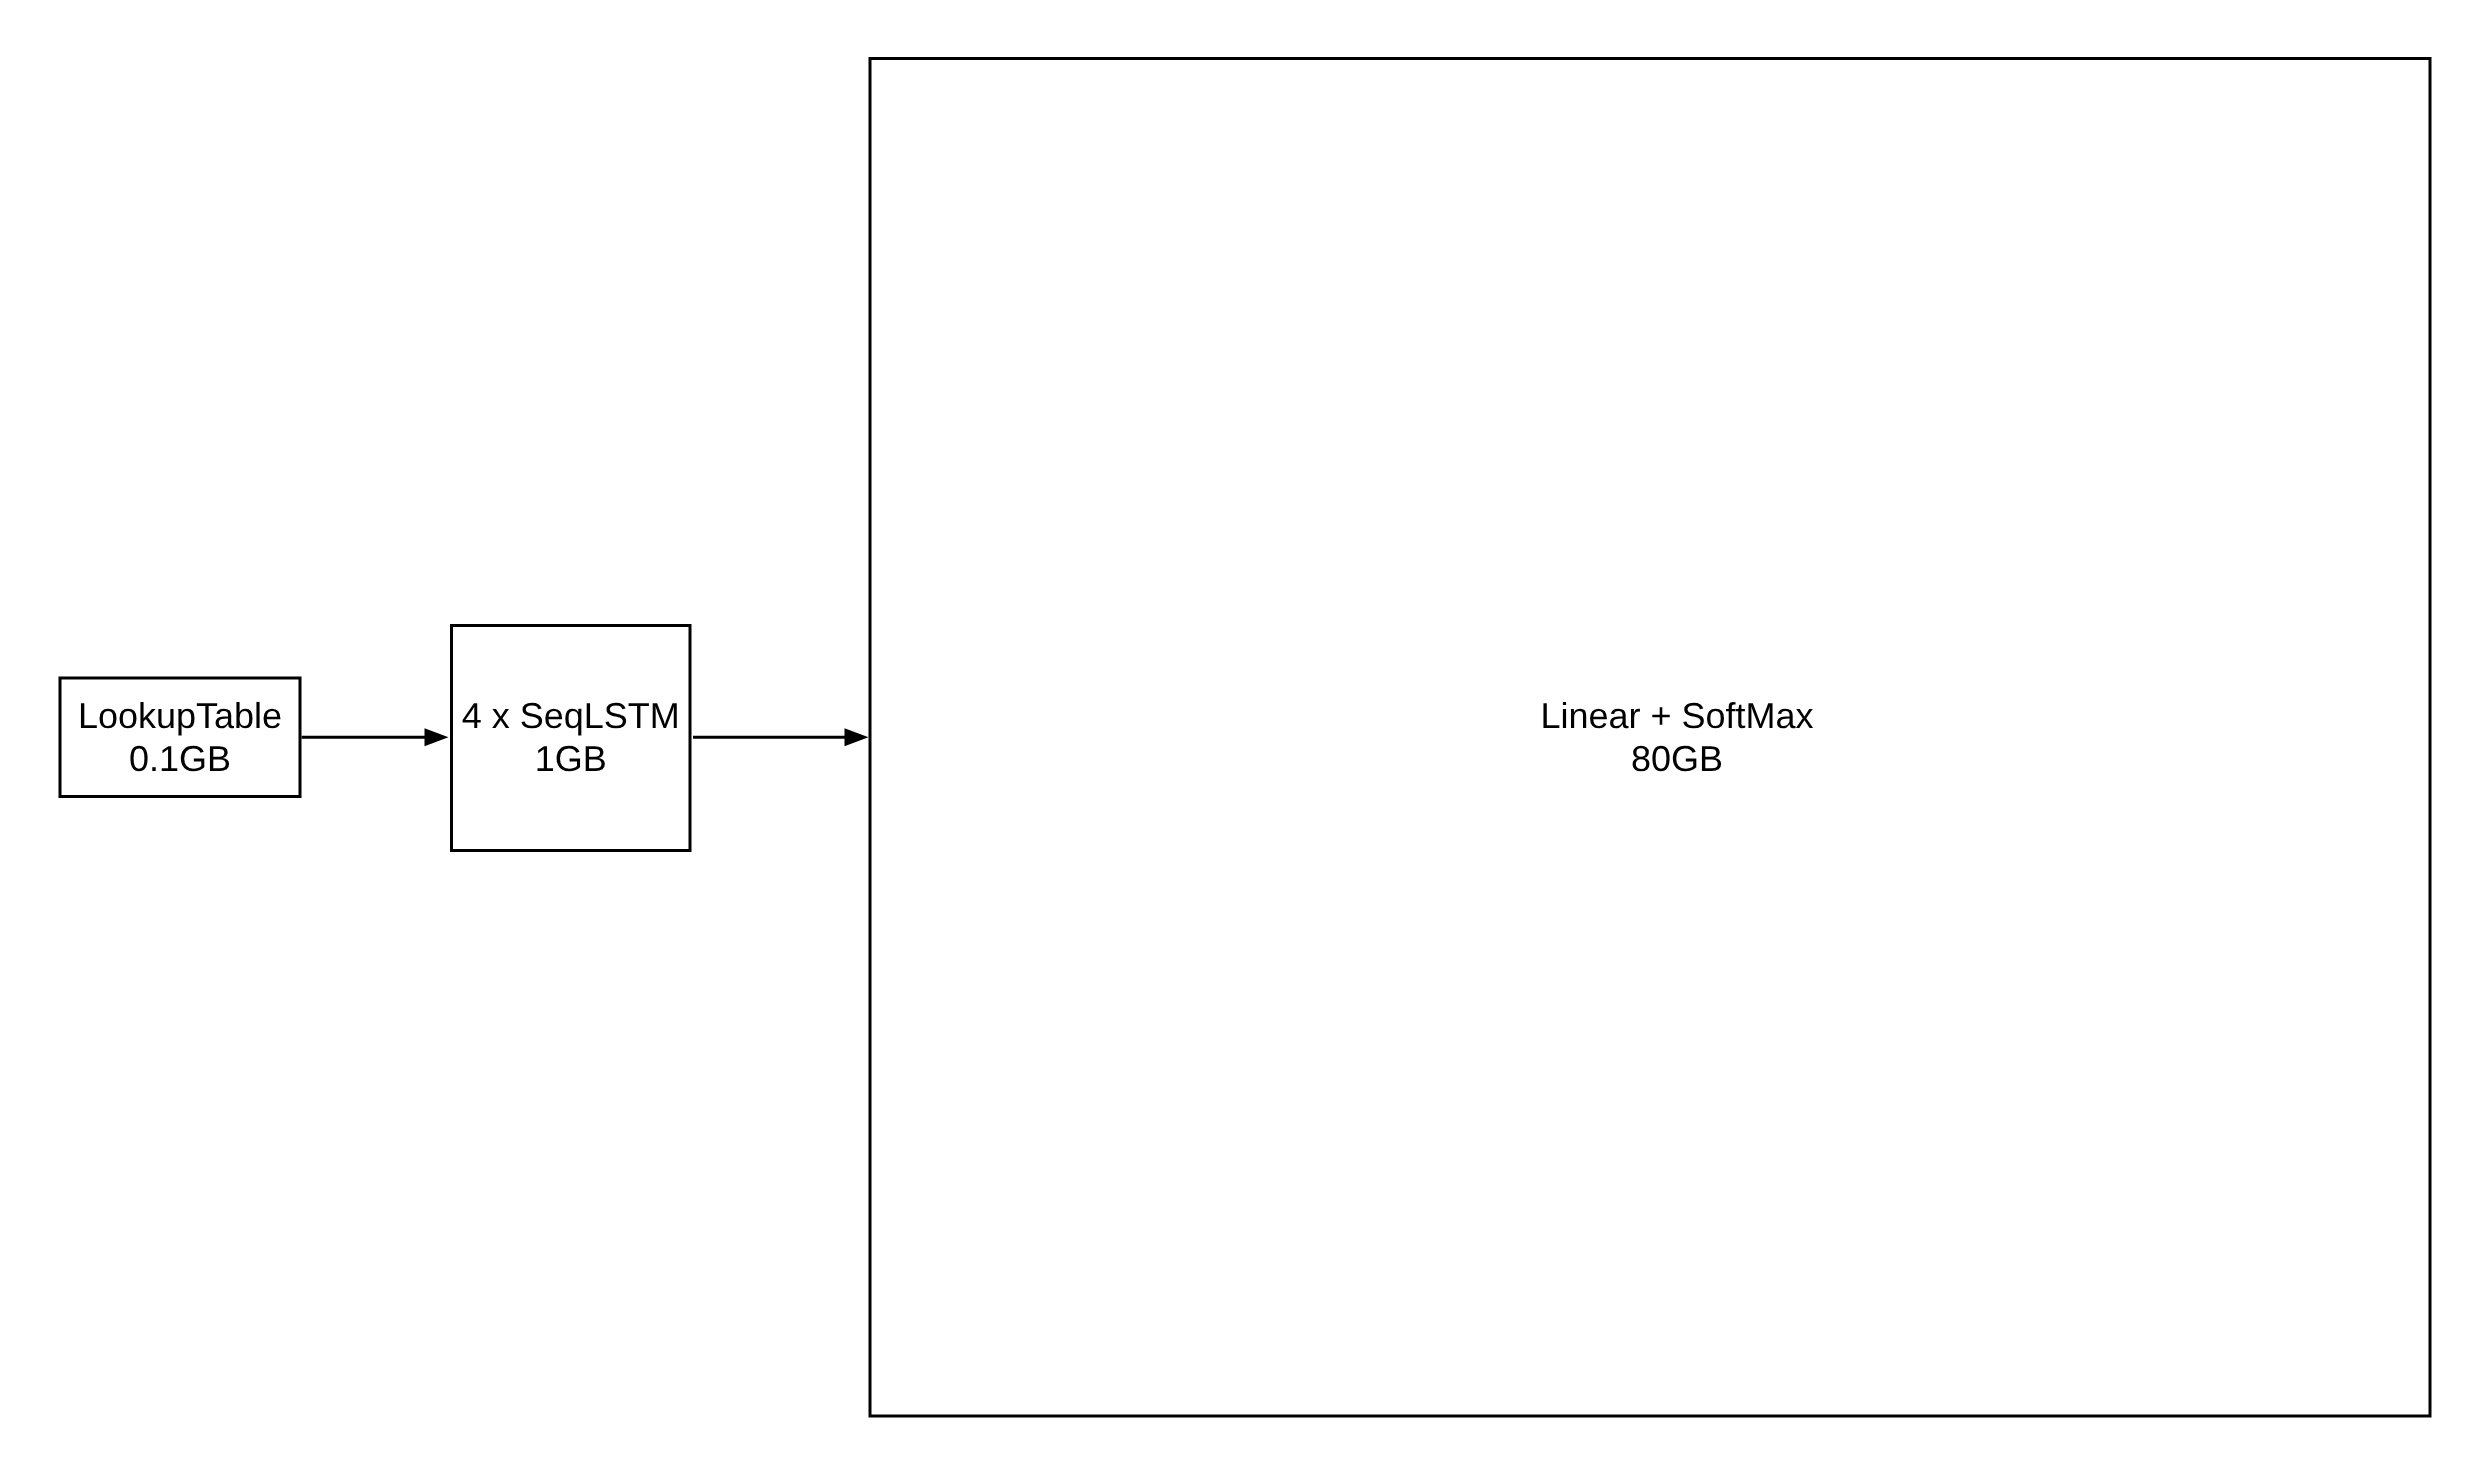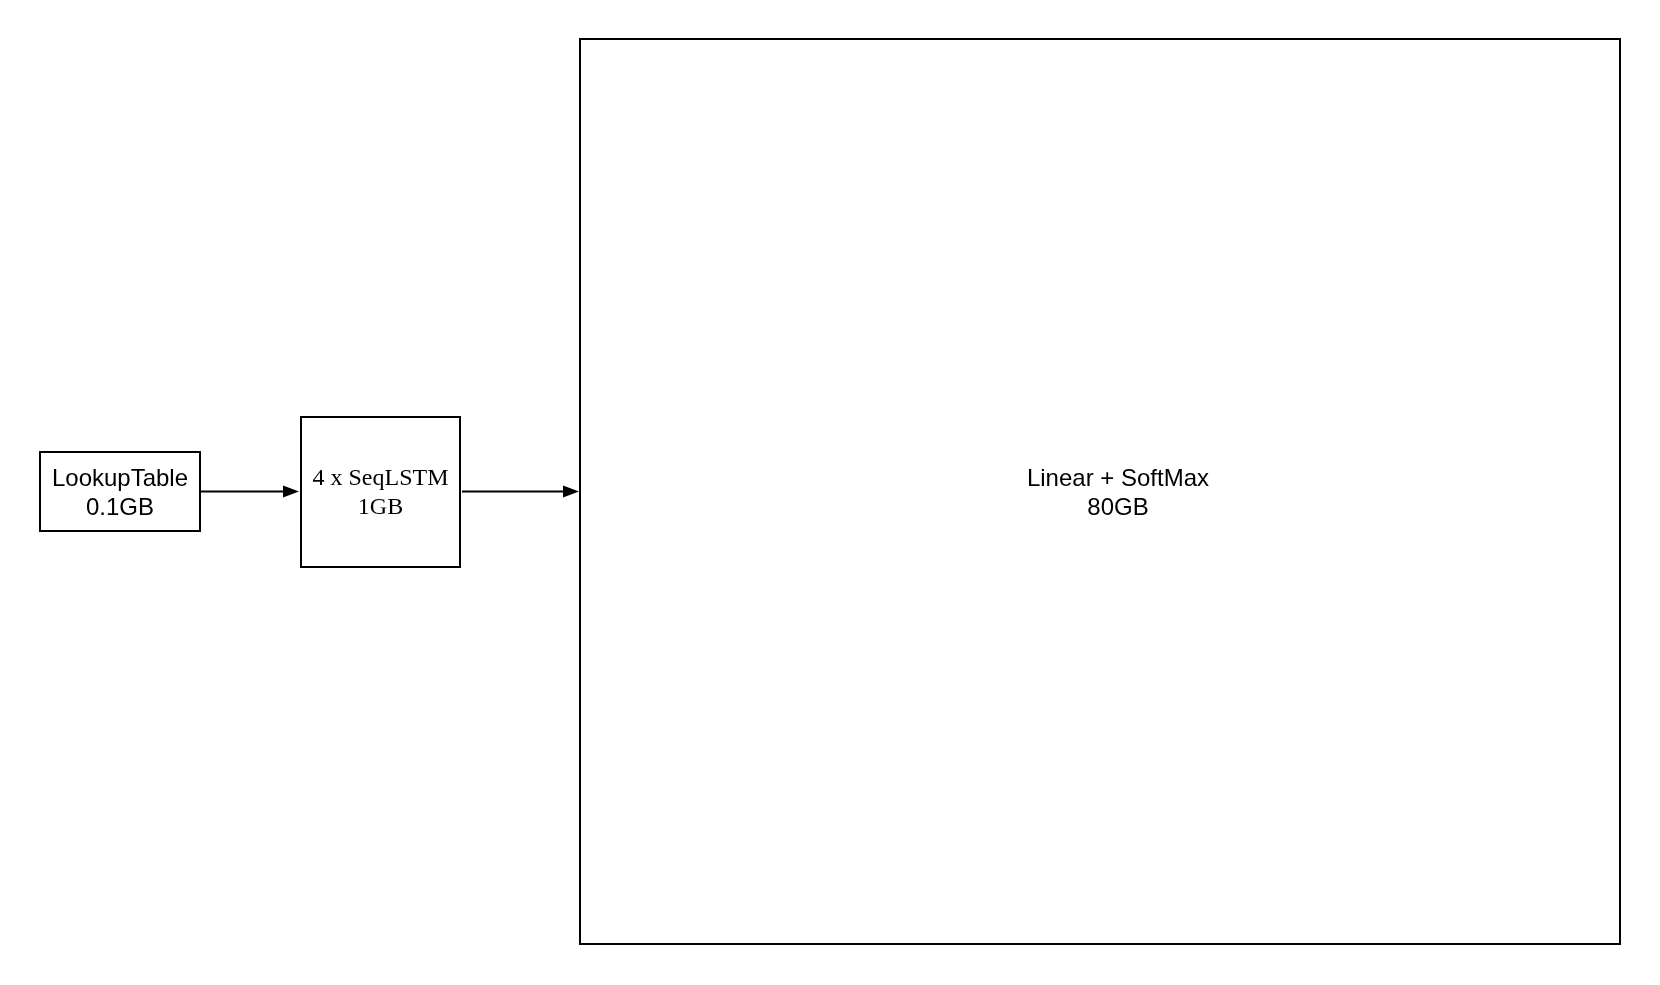--- a/index.html
+++ b/index.html
@@ -40,21 +40,20 @@
     left: 39px;
     top: 451px;
     width: 162px;
     height: 81px;
   }
   #node-seqlstm {
     left: 300px;
     top: 416px;
     width: 161px;
     height: 152px;
-    font-family: Liberation Serif, serif;
   }
   #node-linear-softmax {
     left: 579px;
     top: 38px;
     width: 1042px;
     height: 907px;
     padding-left: 36px;
   }
   .edges-layer {
     position: absolute;

